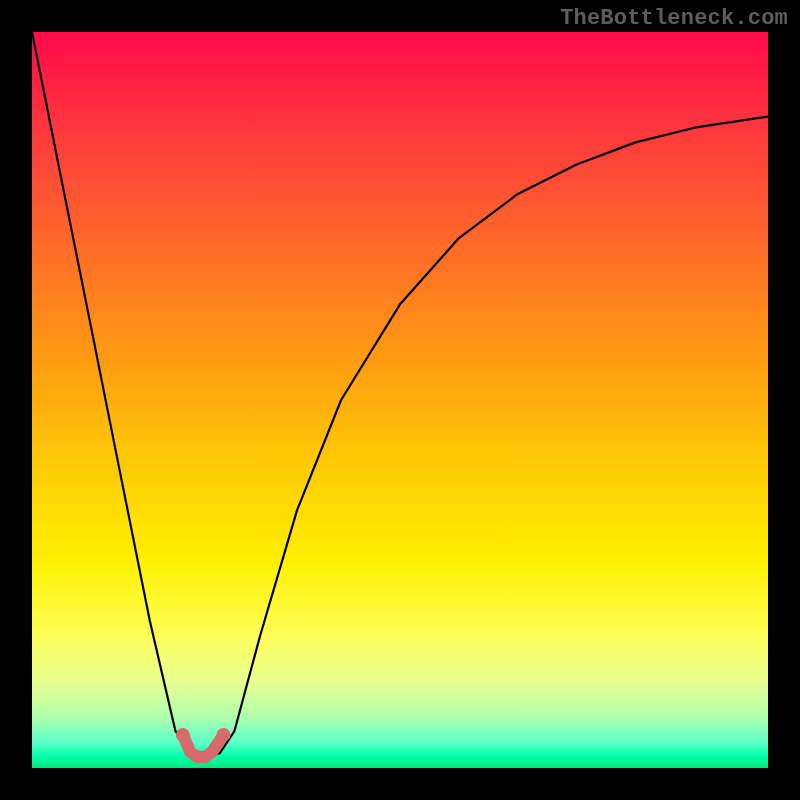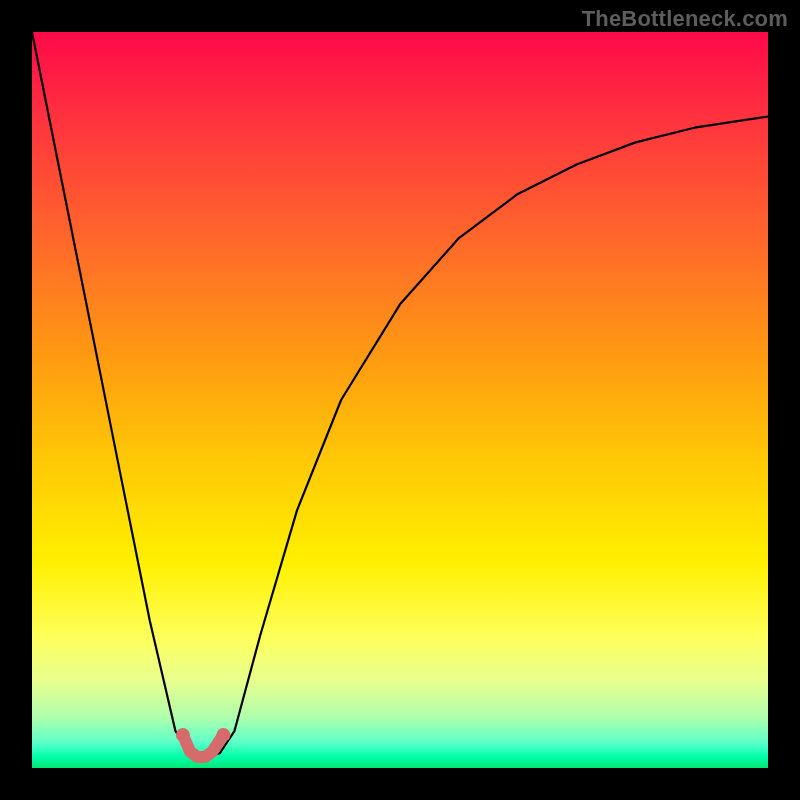--- a/index.html
+++ b/index.html
@@ -40,21 +40,21 @@
       #b1ffac 93%,
       #5effc8 96.5%,
       #00ffaa 98.5%,
       #00e676 100%
     );
   }
   .watermark {
     position: absolute;
     top: 6px;
     right: 12px;
-    font-family: Liberation Sans, sans-serif;
+    font-family: Liberation Mono, monospace;
     font-size: 22px;
     font-weight: 600;
     color: #5d5d5d;
     letter-spacing: 0.2px;
     user-select: none;
   }
   svg.curve {
     position: absolute;
     left: 0;
     top: 0;

